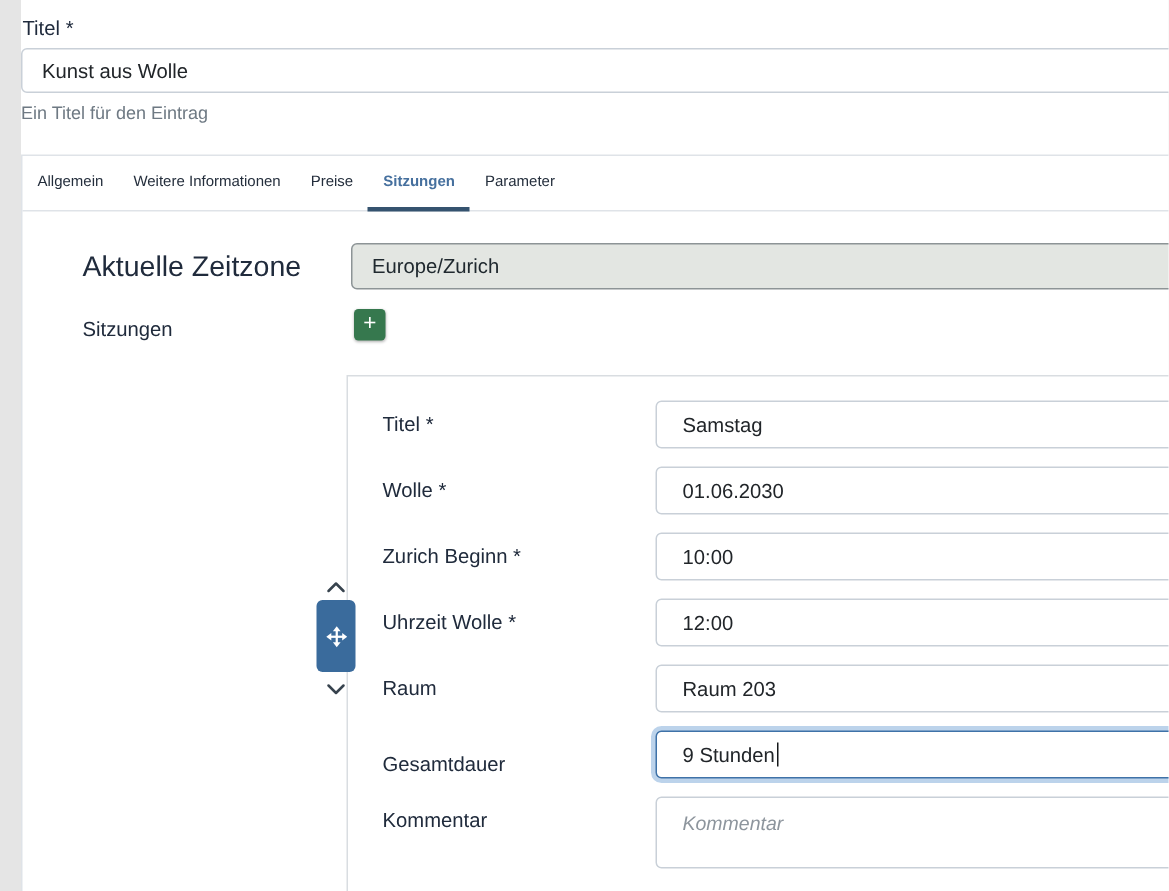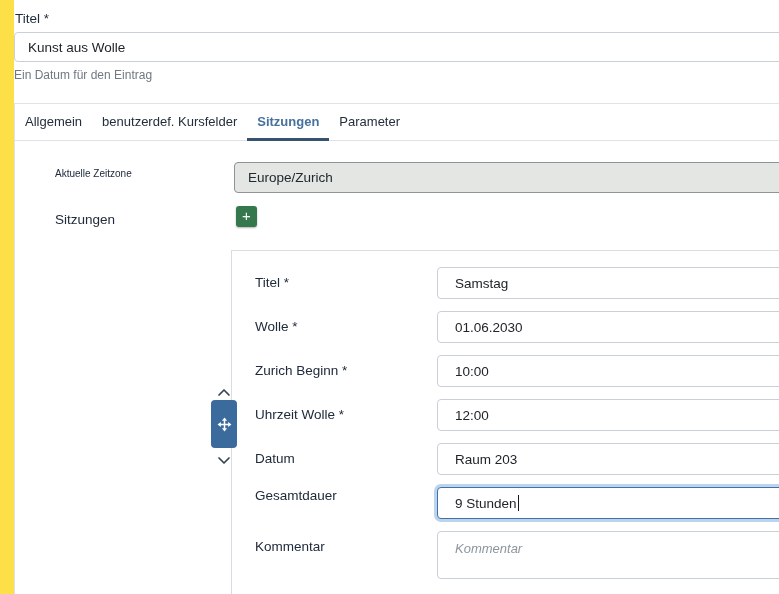--- a/index.html
+++ b/index.html
@@ -1,44 +1,44 @@
 <!DOCTYPE html>
 <html><head>
 <meta charset="utf-8">
 <style>
   * { margin:0; padding:0; box-sizing:border-box; }
   html,body { width:779px; height:594px; }
   #app {
     position:relative; width:779px; height:594px; overflow:hidden;
-    background:#fde047;
+    background:#e5e5e5;
     font-family:"Liberation Sans", sans-serif;
     color:#202b3c;
   }
   .card-bg { position:absolute; left:14px; top:0; width:1100px; height:594px; background:#ffffff; }
 
   
   .top-label  { position:absolute; left:15px; top:11px; font-size:13.5px; color:#1f2a3c; }
   .top-input  { position:absolute; left:14px; top:32px; width:1000px; height:30px;
                 border:1px solid #c9d0d8; border-radius:4px; background:#fff;
                 display:flex; align-items:center; padding-left:13px;
                 font-size:13.5px; color:#212529; }
   .top-helper { position:absolute; left:14px; top:68px; font-size:12px; color:#6e7983; }
 
   
   .tab-card { position:absolute; left:14px; top:103px; width:1100px; height:600px;
               border:1px solid #dfe3e8; background:#fff; }
   .tab-bar  { display:flex; height:37px; border-bottom:1px solid #dfe3e8; }
-  .tab { position:relative; padding:0 10px; line-height:36px; font-size:13px;
+  .tab { position:relative; padding:0 10px; line-height:36px; font-size:10px;
          font-weight:500; color:#242e3c; white-space:nowrap; cursor:default; }
   .tab.active { color:#46709e; font-weight:700; }
   .tab.active::after { content:""; position:absolute; left:0; right:0; bottom:-1px;
                        height:3px; background:#35536f; }
 
   
-  .tz-label  { position:absolute; left:55px; top:168px; font-size:10px; }
+  .tz-label  { position:absolute; left:55px; top:168px; font-size:19px; }
   .tz-select { position:absolute; left:234px; top:162px; width:700px; height:31px;
                background:#e3e6e2; border:1px solid #8d9496; border-radius:4px;
                display:flex; align-items:center; padding-left:13px;
                font-size:13.5px; color:#20292f; }
   .sess-label{ position:absolute; left:55px; top:212px; font-size:13.5px; }
   .add-btn   { position:absolute; left:236px; top:206px; width:21px; height:21px;
                background:#36784e; border-radius:3px; color:#fff; font-size:15px;
                line-height:19px; text-align:center; box-shadow:0 1px 2px rgba(0,0,0,.3);
                cursor:pointer; }
 
@@ -68,26 +68,27 @@
                 padding:9px 17px; font-size:13px; font-style:italic; color:#8d959d; }
 </style>
 </head>
 <body>
 
 <div id="app">
   <div class="card-bg"></div>
 
   <div class="top-label">Titel *</div>
   <div class="top-input">Kunst aus Wolle</div>
-  <div class="top-helper">Ein Datum für den Eintrag</div>
+  <div class="top-helper">Ein Titel für den Eintrag</div>
 
   <div class="tab-card">
     <div class="tab-bar">
       <div class="tab">Allgemein</div>
-      <div class="tab">benutzerdef. Kursfelder</div>
+      <div class="tab">Weitere Informationen</div>
+      <div class="tab">Preise</div>
       <div class="tab active">Sitzungen</div>
       <div class="tab">Parameter</div>
     </div>
   </div>
 
   <div class="tz-label">Aktuelle Zeitzone</div>
   <div class="tz-select">Europe/Zurich</div>
 
   <div class="sess-label">Sitzungen</div>
   <div class="add-btn">
@@ -124,24 +125,24 @@
 
   <div class="f-label" style="top:319px">Wolle *</div>
   <div class="f-input" style="top:311px">01.06.2030</div>
 
   <div class="f-label" style="top:363px">Zurich Beginn *</div>
   <div class="f-input" style="top:355px">10:00</div>
 
   <div class="f-label" style="top:407px">Uhrzeit Wolle *</div>
   <div class="f-input" style="top:399px">12:00</div>
 
-  <div class="f-label" style="top:451px">Datum</div>
+  <div class="f-label" style="top:451px">Raum</div>
   <div class="f-input" style="top:443px">Raum 203</div>
 
-  <div class="f-label" style="top:488px">Gesamtdauer</div>
+  <div class="f-label" style="top:502px">Gesamtdauer</div>
   <div class="f-input focused" style="top:487px">
     <span>9 Stunden</span>
       <span class="cursor-bar"></span>
   </div>
 
   <div class="f-label" style="top:539px">Kommentar</div>
   <div class="f-textarea">Kommentar</div>
 </div>
 
 </body></html>

